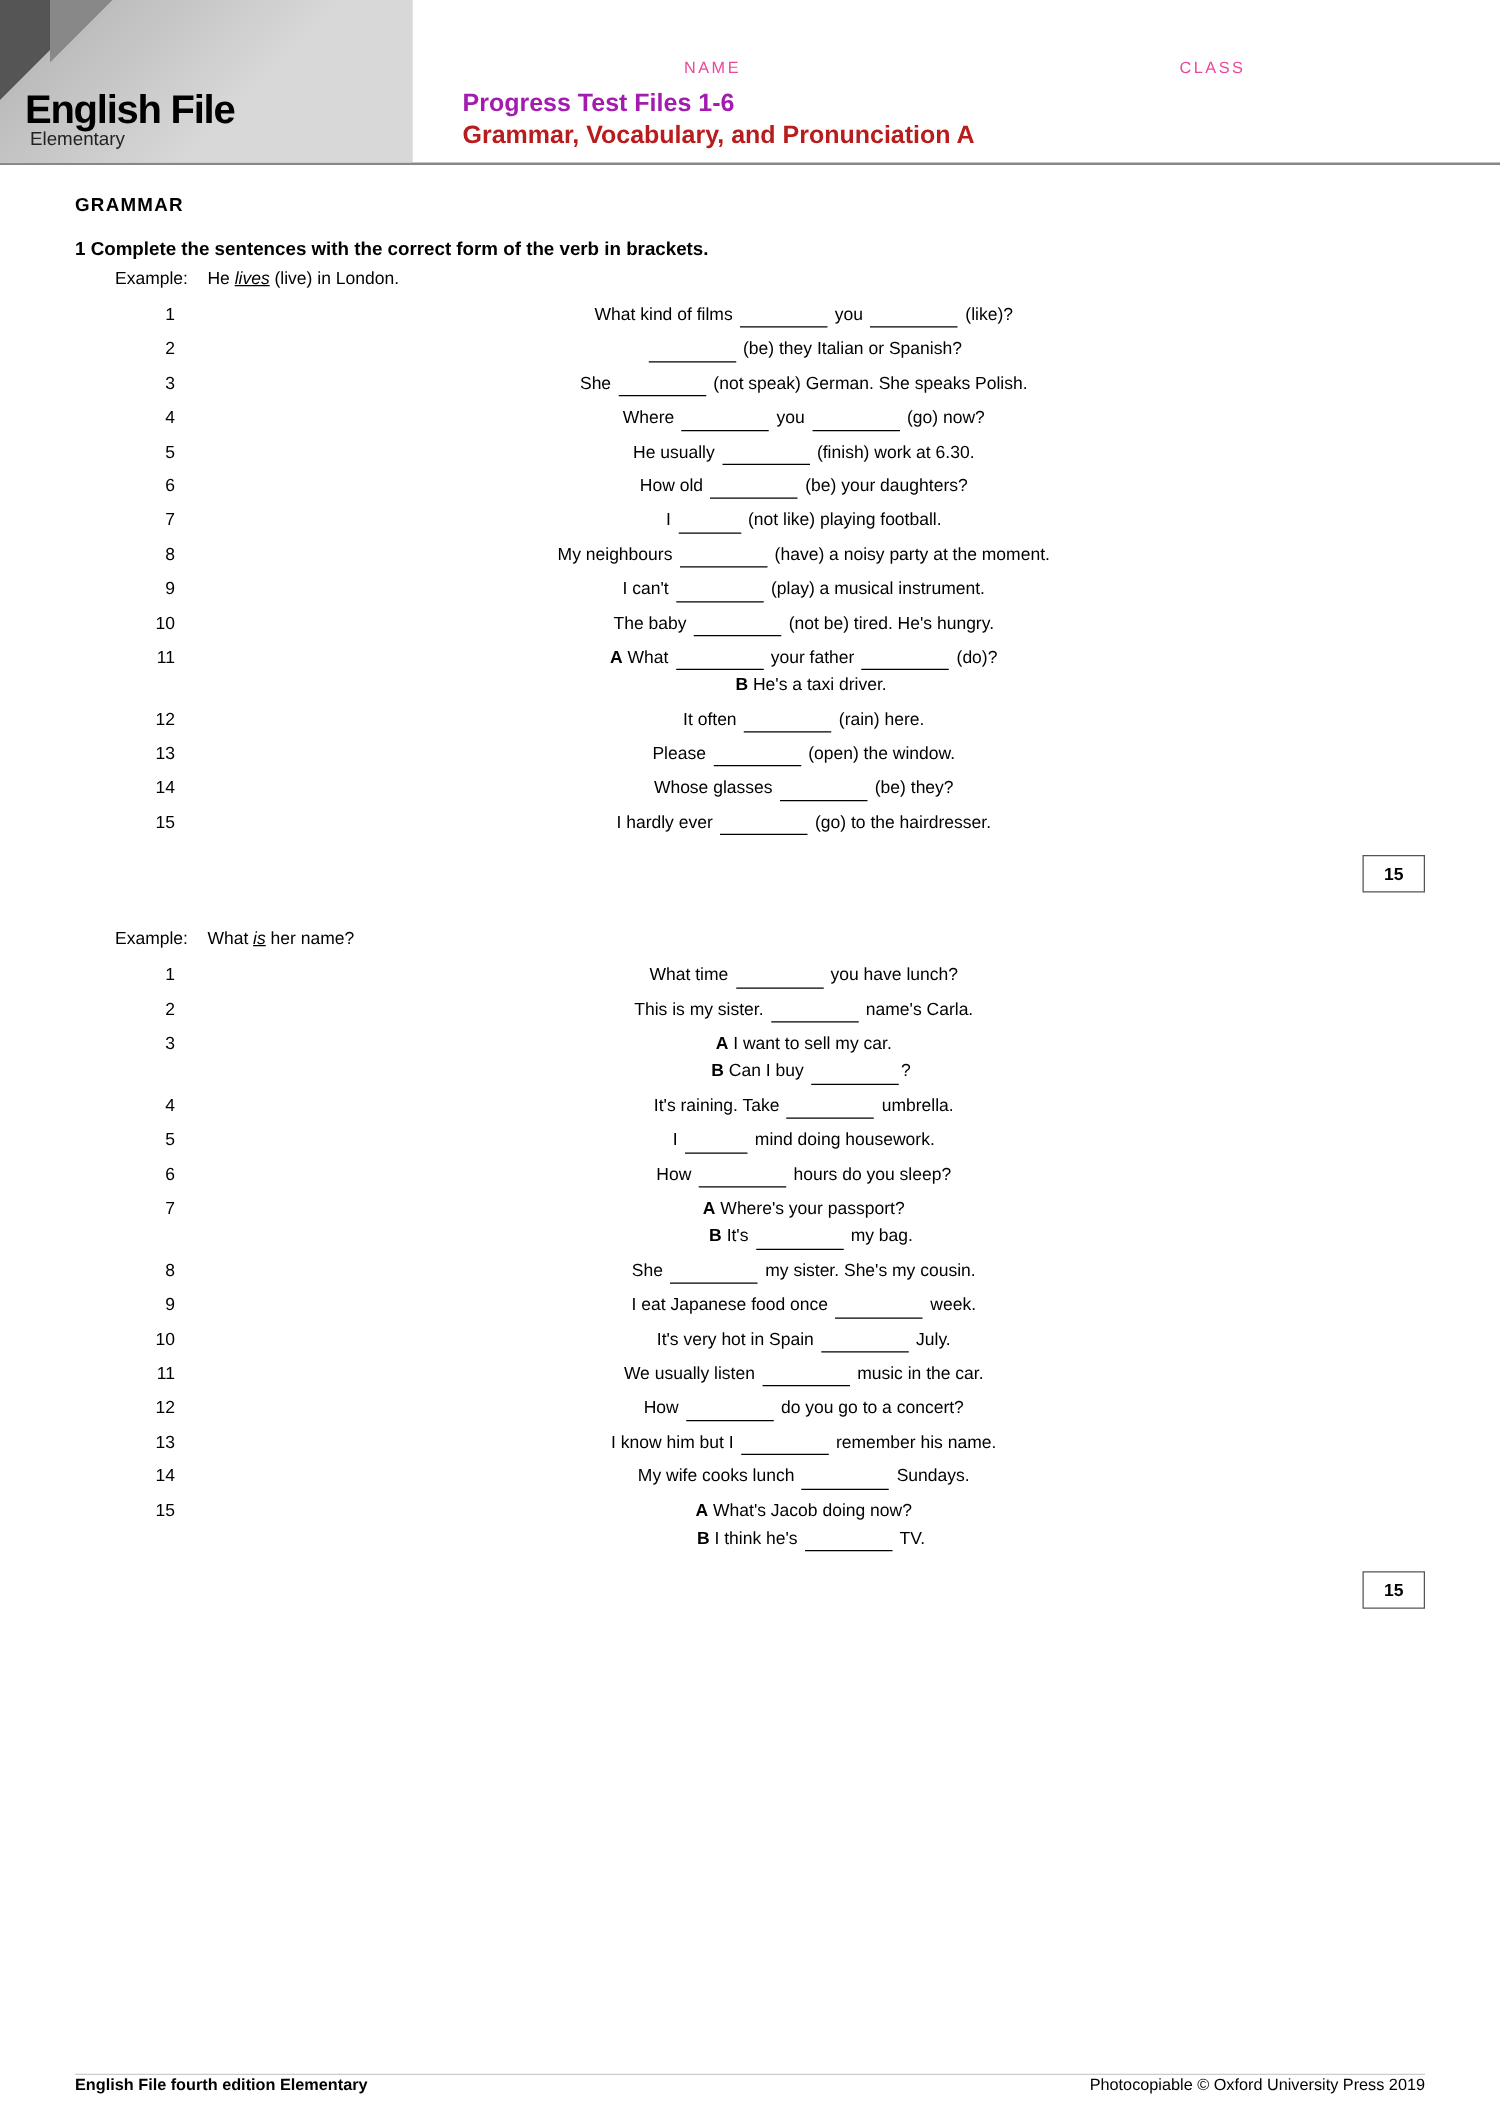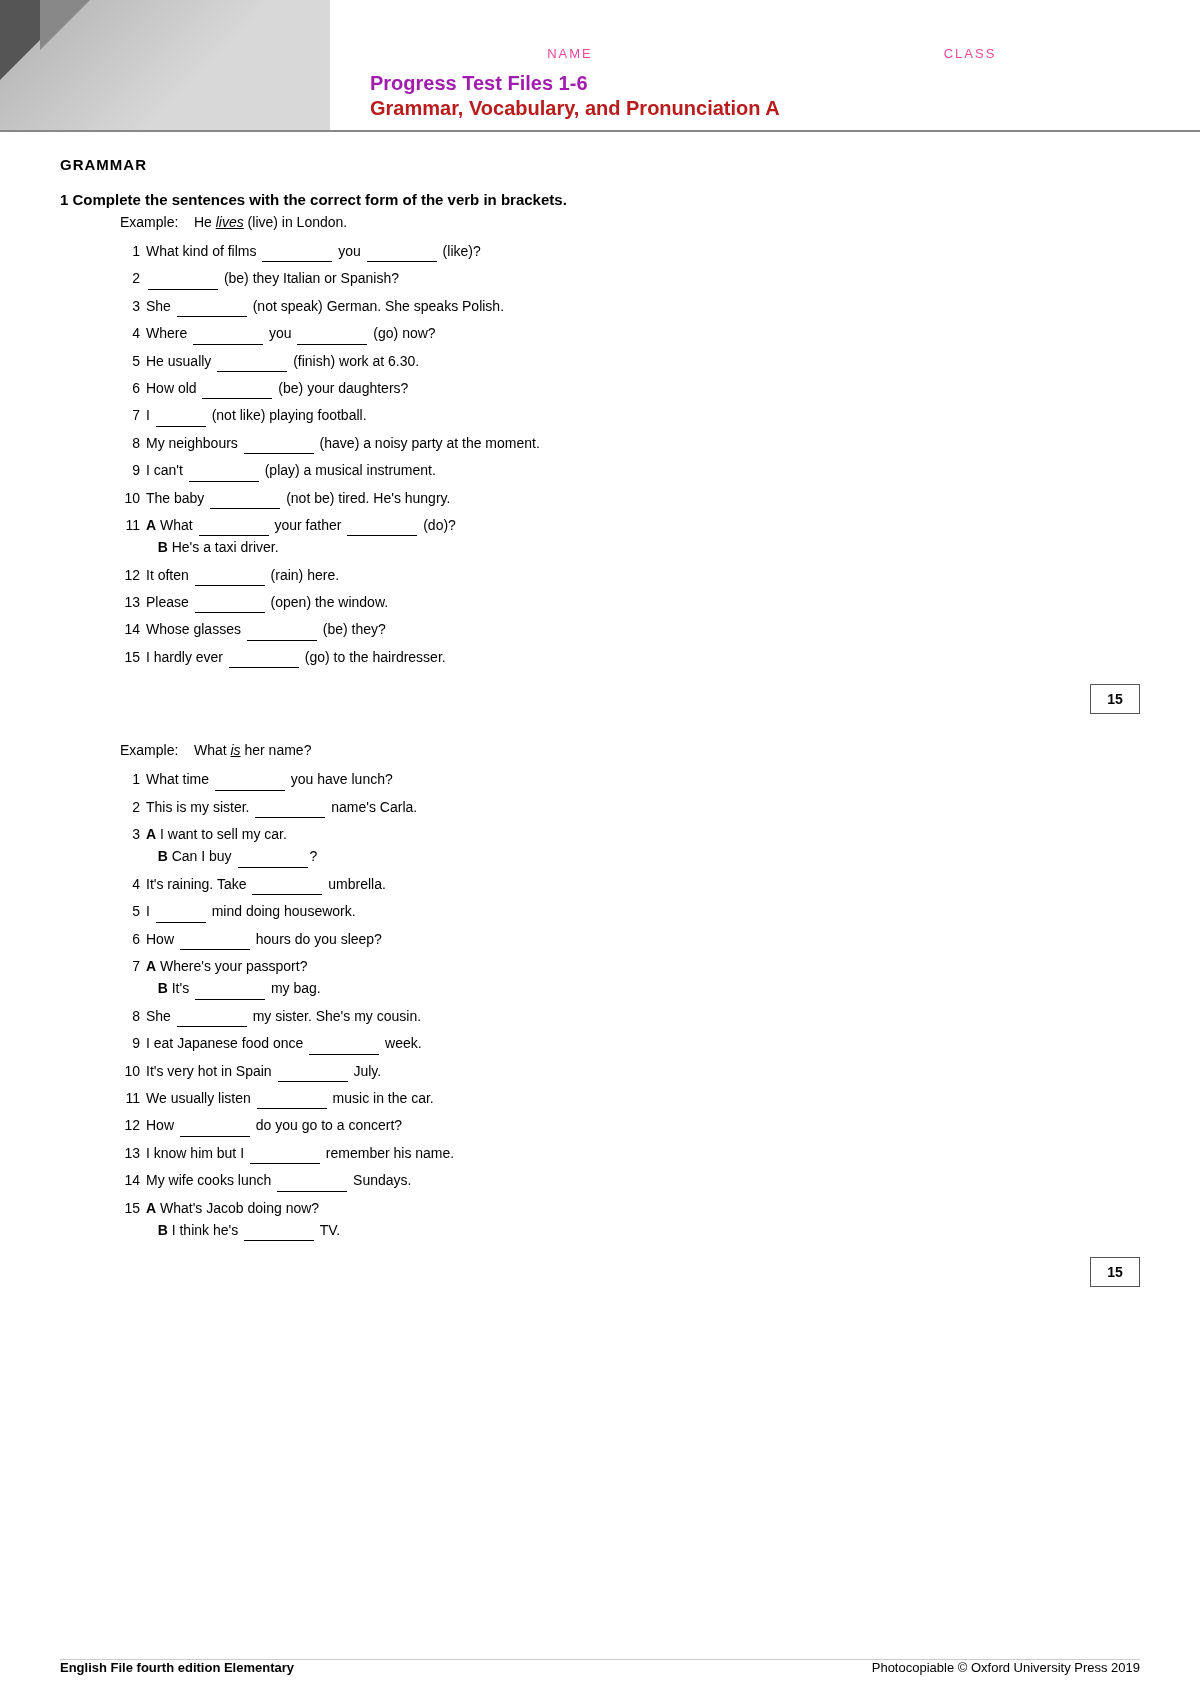--- a/index.html
+++ b/index.html
@@ -139,21 +139,21 @@
       margin-bottom: 28px;
     }
 
     .question-header {
       font-size: 15px;
       font-weight: bold;
       margin-bottom: 6px;
     }
 
     .example-line {
-      margin-left: 60px;
+      margin-left: 32px;
       margin-bottom: 10px;
       font-size: 14px;
     }
 
     .example-italic {
       font-style: italic;
       text-decoration: underline;
     }
 
     .question-list {
@@ -170,20 +170,21 @@
     }
 
     .q-num {
       min-width: 20px;
       text-align: right;
       flex-shrink: 0;
     }
 
     .q-text {
       flex: 1;
+      text-align: center;
     }
 
     .blank {
       display: inline-block;
       border-bottom: 1px solid #000;
       min-width: 70px;
       margin: 0 2px;
       vertical-align: bottom;
     }
 
@@ -237,20 +238,24 @@
 </head>
 <body>
 
 <div class="page">
 
   <div class="header">
     <div class="header-logo">
       <div class="header-logo-bg"></div>
       <div class="logo-triangle1"></div>
       <div class="logo-triangle2"></div>
+      <div class="logo-text-wrap">
+        <div class="logo-english-file">English File</div>
+        <div class="logo-elementary">Elementary</div>
+      </div>
     </div>
 
     <div class="header-title">
       <div class="header-name-class">
         <div class="name-label">NAME</div>
         <div class="class-label">CLASS</div>
       </div>
       <div class="header-main-title">Progress Test  Files 1-6</div>
       <div class="header-subtitle">Grammar, Vocabulary, and Pronunciation    A</div>
     </div>

